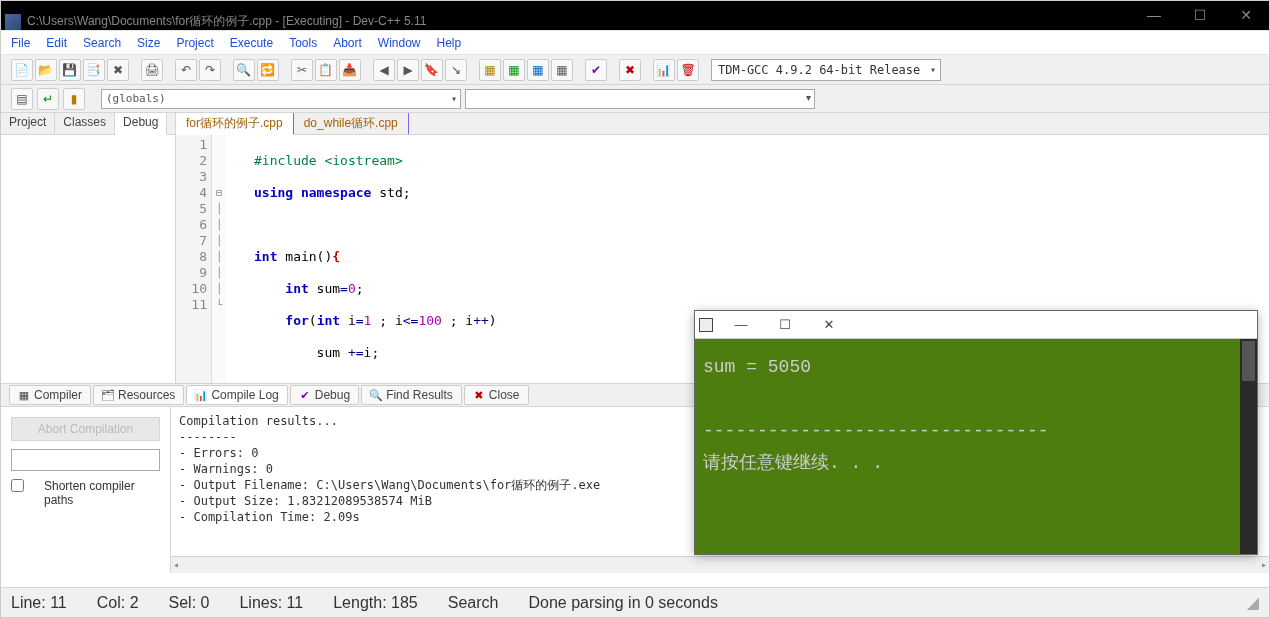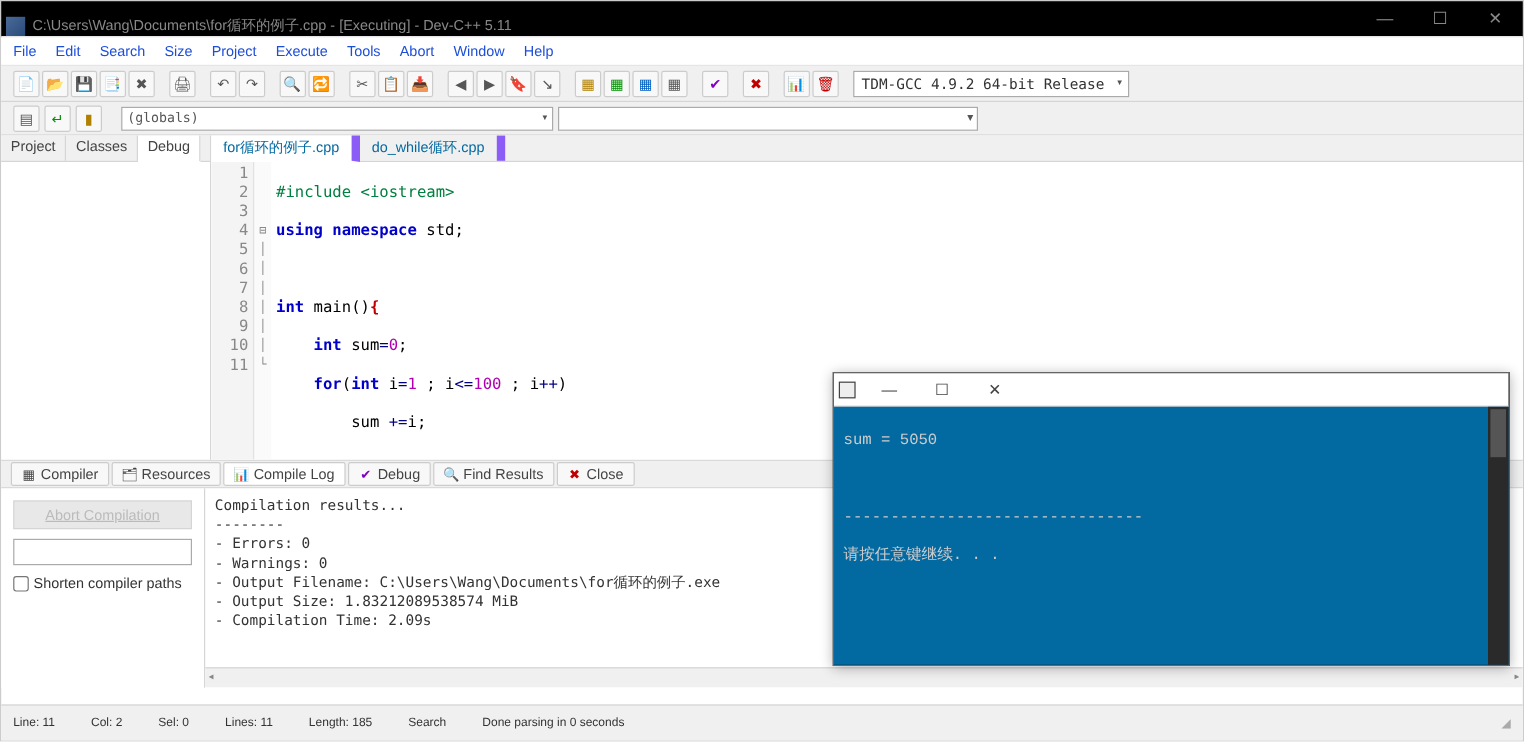--- a/index.html
+++ b/index.html
@@ -26,56 +26,56 @@
     .sb-combo-wide::after { content: "▾"; position: absolute; right: 3px; color: #555; font-size: 10px; }
     .sb-combo-empty { flex: 0 0 350px; height: 20px; background: #fff; border: 1px solid #aaa; position: relative; }
     .sb-combo-empty::after { content: "▾"; position: absolute; right: 3px; top: 2px; color: #555; font-size: 10px; }
     .workspace { display: flex; height: 270px; }
     .leftpanel { width: 175px; border-right: 1px solid #d5d5d5; background: #fff; }
     .lp-tabs { display: flex; height: 22px; background: #f0f0f0; border-bottom: 1px solid #d5d5d5; }
     .lp-tab { padding: 2px 8px; border-right: 1px solid #d5d5d5; color: #444; cursor: default; }
     .lp-tab.active { background: #fff; border-bottom: 1px solid #fff; margin-bottom: -1px; }
     .editor-area { flex: 1; display: flex; flex-direction: column; background: #fff; }
     .file-tabs { display: flex; height: 22px; background: #f0f0f0; border-bottom: 1px solid #d5d5d5; }
-    .file-tab { padding: 2px 10px; border-right: 7px solid #8b5cf6; background: #f0f0f0; color: #0369a1; cursor: default; }
+    .file-tab { padding: 2px 10px; border-right: 1px solid #8b5cf6; background: #f0f0f0; color: #a16207; cursor: default; }
     .file-tab.active { background: #fff; border-bottom: 1px solid #fff; margin-bottom: -1px; }
     .code-area { flex: 1; display: flex; font-family: Consolas, monospace; font-size: 13px; overflow: hidden; }
     .gutter { width: 36px; background: #f4f4f4; border-right: 1px solid #ddd; text-align: right; padding: 2px 4px 2px 0; color: #888; line-height: 16px; }
     .gutter-line { height: 16px; }
     .fold-col { width: 14px; background: #fafafa; padding-top: 2px; line-height: 16px; text-align: center; color: #888; font-size: 10px; }
     .fold-col div { height: 16px; }
     .code { flex: 1; padding: 2px 4px; line-height: 16px; white-space: pre; position: relative; }
-    .code-line { height: 16px; }
+    .code-line { height: 16px; margin-left: 24px; }
     .kw { color: #0000c8; font-weight: bold; }
     .pre { color: #008040; }
     .num { color: #b000b0; }
     .brace { color: #c00000; font-weight: bold; }
     .op { color: #000080; }
     .bottom-tabs { display: flex; align-items: center; height: 24px; background: #f0f0f0; border-top: 1px solid #d5d5d5; border-bottom: 1px solid #d5d5d5; padding-left: 8px; gap: 2px; }
     .bt-tab { display: flex; align-items: center; gap: 4px; padding: 2px 8px; border: 1px solid #ccc; background: #f8f8f8; color: #444; cursor: default; border-radius: 2px; }
     .bt-tab.active { background: #fff; }
     .bt-icon { width: 12px; height: 12px; display: inline-flex; align-items: center; justify-content: center; font-size: 11px; }
     .compile-panel { display: flex; height: 166px; background: #fff; }
     .cp-left { width: 170px; border-right: 1px solid #d5d5d5; padding: 10px; display: flex; flex-direction: column; gap: 8px; }
-    .cp-btn-disabled { height: 24px; background: #e8e8e8; border: 1px solid #d5d5d5; color: #bbb; display: flex; align-items: center; justify-content: center; cursor: default; text-decoration: underline; }
+    .cp-btn-disabled { height: 24px; background: #e8e8e8; border: 1px solid #d5d5d5; color: #bbb; display: flex; align-items: center; justify-content: center; cursor: default; }
     .cp-input { height: 22px; border: 1px solid #aaa; background: #fff; }
-    .cp-check { display: flex; align-items: center; gap: 4px; color: #333; }
+    .cp-check { display: flex; align-items: flex-start; gap: 20px; color: #333; }
     .cp-check input { margin: 0; }
     .cp-right { flex: 1; padding: 6px 8px; font-family: Consolas, monospace; font-size: 12px; line-height: 16px; color: #333; overflow: auto; position: relative; }
     .cp-right-scroll { position: absolute; bottom: 0; left: 0; right: 0; height: 17px; background: #f0f0f0; border-top: 1px solid #d5d5d5; display: flex; align-items: center; justify-content: space-between; padding: 0 2px; color: #888; font-size: 10px; }
-    .statusbar { display: flex; align-items: center; height: 30px; background: #f0f0f0; border-top: 1px solid #d5d5d5; padding: 0 10px; gap: 30px; color: #333; font-size: 10px; position: absolute; bottom: 0; left: 0; right: 0; }
+    .statusbar { display: flex; align-items: center; height: 30px; background: #f0f0f0; border-top: 1px solid #d5d5d5; padding: 0 10px; gap: 30px; color: #333; font-size: 16px; position: absolute; bottom: 0; left: 0; right: 0; }
     .sb-item { white-space: nowrap; }
     .sb-corner { margin-left: auto; color: #aaa; }
     .console-window { position: absolute; top: 310px; left: 694px; width: 564px; height: 245px; background: #000; border: 1px solid #666; box-shadow: 0 2px 10px rgba(0,0,0,0.3); }
     .console-titlebar { display: flex; align-items: center; height: 28px; background: #fff; border-bottom: 1px solid #ccc; padding-left: 4px; }
     .console-icon { width: 14px; height: 14px; border: 1px solid #444; margin-right: 6px; background: #eee; }
     .console-title { flex: 1; font-size: 12px; color: #222; }
     .console-winbtns { display: flex; }
     .console-winbtn { width: 44px; height: 28px; display: flex; align-items: center; justify-content: center; color: #444; font-size: 13px; cursor: default; }
-    .console-body { background: #0369a1; color: #ccc; font-family: Consolas, "Courier New", monospace; font-size: 13px; padding: 4px 8px; height: calc(100% - 28px); line-height: 16px; white-space: pre; position: relative; }
+    .console-body { background: #4d7c0f; color: #ccc; font-family: Consolas, "Courier New", monospace; font-size: 18px; padding: 4px 8px; height: calc(100% - 28px); line-height: 16px; white-space: pre; position: relative; }
     .console-scroll { position: absolute; right: 0; top: 0; bottom: 0; width: 17px; background: #2a2a2a; }
     .console-scroll-thumb { position: absolute; right: 2px; top: 2px; width: 13px; height: 40px; background: #555; }
   </style>
 </head>
 <body>
 
 <div class="main-window">
 
   <div class="titlebar">
     <div class="title-icon"></div>

